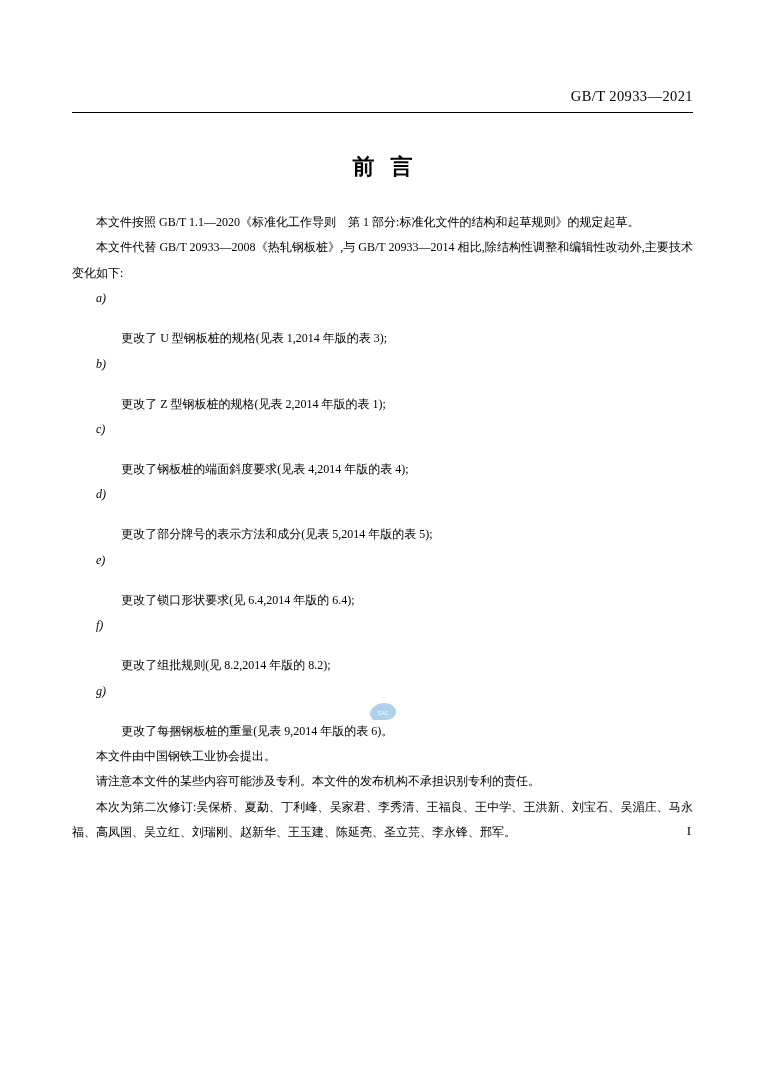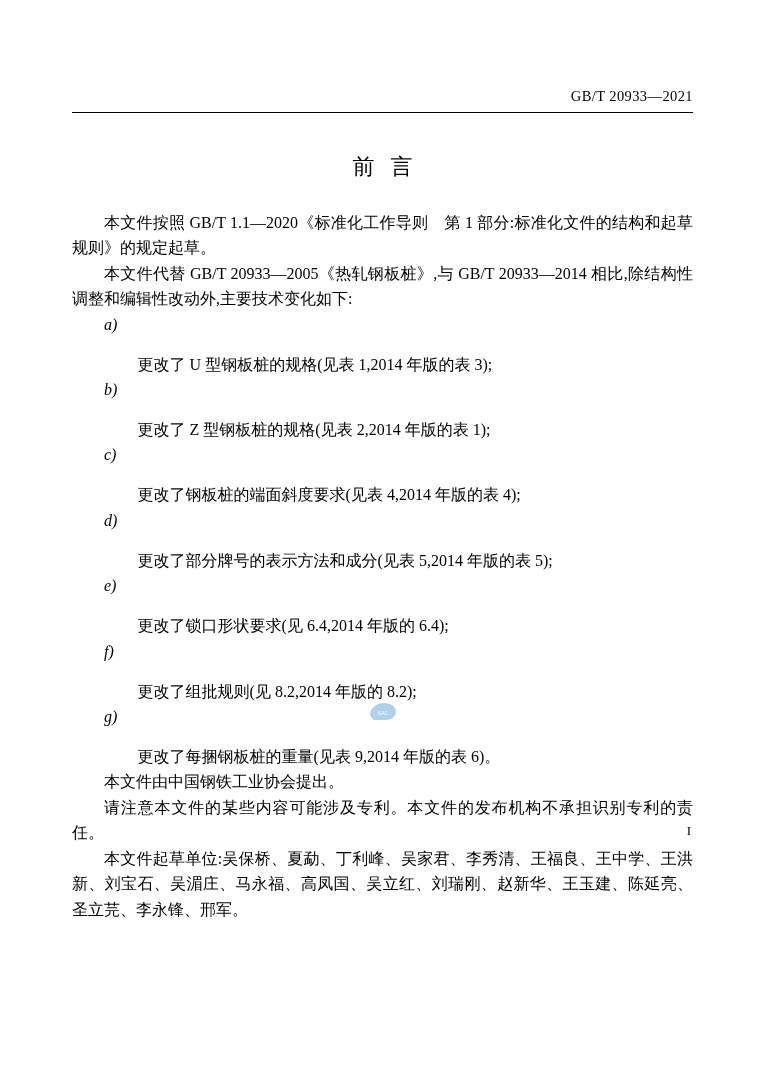--- a/index.html
+++ b/index.html
@@ -37,31 +37,31 @@
     font-family: "Liberation Serif", serif;
     white-space: nowrap;
   }
   .doc-title {
     position: absolute;
     left: 0;
     right: 0;
     top: 152px;
     text-align: center;
     font-size: 22px;
-    font-weight: normal;
+    font-weight: bold;
     letter-spacing: 16px;
     text-indent: 16px;
     font-family: "DejaVu Sans", "Liberation Sans", sans-serif;
   }
   .body-block {
     position: absolute;
     left: 72px;
     top: 210px;
     width: 621px;
-    font-size: 16px;
+    font-size: 12px;
     line-height: 25.4px;
     text-align: justify;
     text-justify: inter-ideograph;
   }
   p {
     margin: 0;
   }
   .indent2 {
     text-indent: 2em;
   }
@@ -103,21 +103,21 @@
 <div class="page">
 
   <div class="std-code">GB/T 20933—2021</div>
   <div class="header-rule"></div>
 
   <div class="doc-title">前言</div>
 
   <div class="body-block">
 
     <p class="indent2">本文件按照 GB/T 1.1—2020《标准化工作导则　第 1 部分:标准化文件的结构和起草规则》的规定起草。</p>
-    <p class="indent2">本文件代替 GB/T 20933—2005《热轧钢板桩》,与 GB/T 20933—2014 相比,除结构性调整和编辑性改动外,主要技术变化如下:</p>
+    <p class="indent2">本文件代替 GB/T 20933—2008《热轧钢板桩》,与 GB/T 20933—2014 相比,除结构性调整和编辑性改动外,主要技术变化如下:</p>
 
     <div class="list-item">
       <span class="list-marker">a)</span>
       <span class="list-text">更改了 U 型钢板桩的规格(见表 1,2014 年版的表 3);</span>
     </div>
     <div class="list-item">
       <span class="list-marker">b)</span>
       <span class="list-text">更改了 Z 型钢板桩的规格(见表 2,2014 年版的表 1);</span>
     </div>
     <div class="list-item">
@@ -136,21 +136,21 @@
       <span class="list-marker">f)</span>
       <span class="list-text">更改了组批规则(见 8.2,2014 年版的 8.2);</span>
     </div>
     <div class="list-item">
       <span class="list-marker">g)</span>
       <span class="list-text">更改了每捆钢板桩的重量(见表 9,2014 年版的表 6)。</span>
     </div>
 
     <p class="indent2">本文件由中国钢铁工业协会提出。</p>
     <p class="indent2">请注意本文件的某些内容可能涉及专利。本文件的发布机构不承担识别专利的责任。</p>
-    <p class="indent2">本文件起草单位:吴保桥、夏勐、丁利峰、吴家君、李秀清、王福良、王中学、王洪新、刘宝石、吴湄庄、马永福、高凤国、吴立红、刘瑞刚、赵新华、王玉建、陈延亮、圣立芫、李永锋、邢军。</p>
+    <p class="indent2">本次为第二次修订:吴保桥、夏勐、丁利峰、吴家君、李秀清、王福良、王中学、王洪新、刘宝石、吴湄庄、马永福、高凤国、吴立红、刘瑞刚、赵新华、王玉建、陈延亮、圣立芫、李永锋、邢军。</p>
 
   </div>
 
   <div class="watermark">
     <svg viewBox="0 0 60 44" width="30" height="22" aria-hidden="true">
       <path d="M4 30 C4 14, 20 6, 32 6 C46 6, 56 14, 56 24 C56 34, 46 40, 34 40 L10 40 Z" fill="#3a8fd0" opacity="0.75"></path>
       <text x="30" y="30" font-size="10" fill="#ffffff" text-anchor="middle" font-family="Liberation Sans, sans-serif">SAC</text>
     </svg>
   </div>
 

